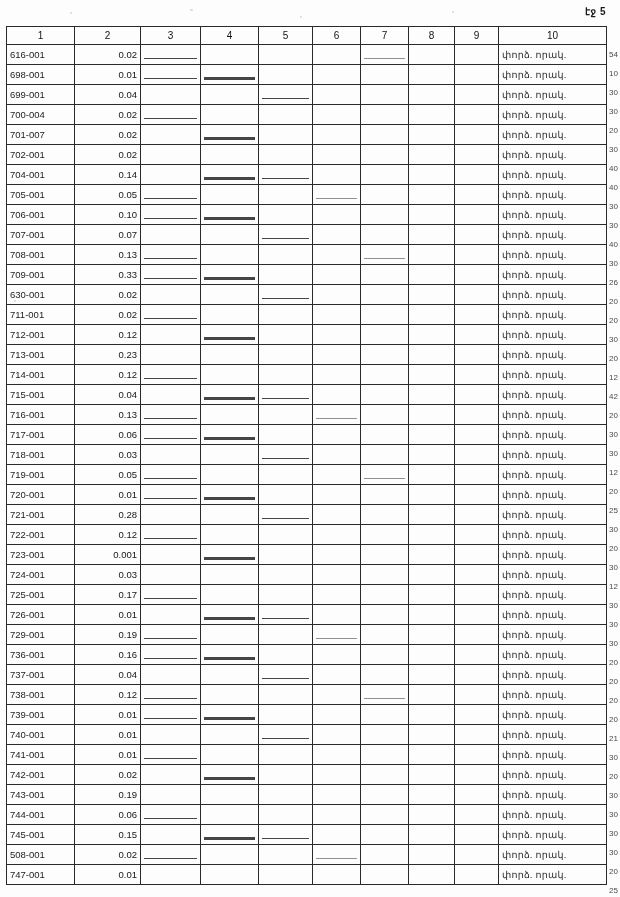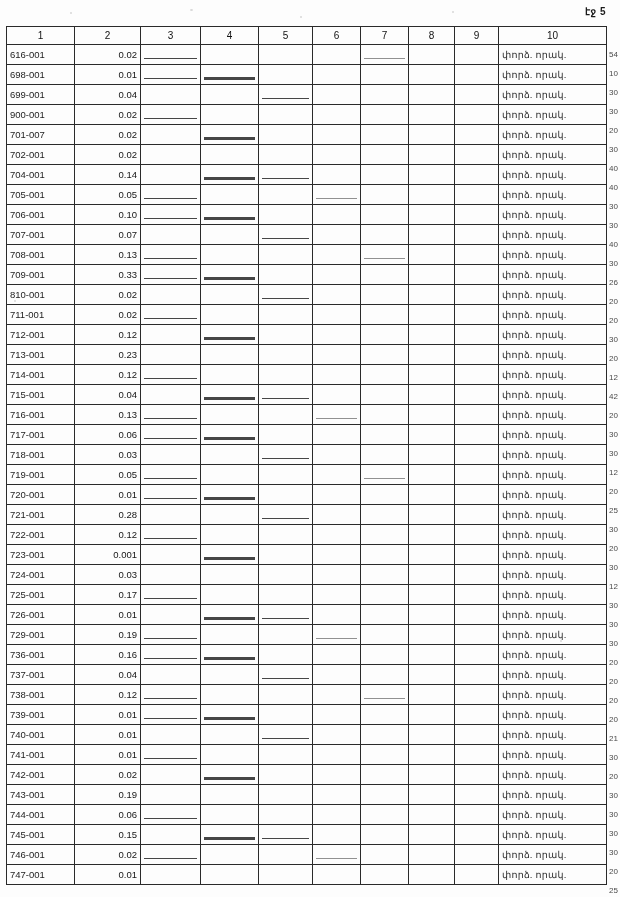--- a/index.html
+++ b/index.html
@@ -211,21 +211,21 @@
             <td class="blank">
               <span class="smear"></span>
             </td>
             <td class="blank"></td>
             <td class="blank"></td>
             <td class="blank"></td>
             <td class="blank"></td>
             <td class="note">փորձ. որակ.</td>
           </tr>
           <tr>
-            <td class="code">900-001</td>
+            <td class="code">700-004</td>
             <td class="val">0.02</td>
             <td class="blank">
               <span class="smear"></span>
             </td>
             <td class="blank"></td>
             <td class="blank"></td>
             <td class="blank"></td>
             <td class="blank"></td>
             <td class="blank"></td>
             <td class="blank"></td>
@@ -345,21 +345,21 @@
               <span class="smear s2"></span>
             </td>
             <td class="blank"></td>
             <td class="blank"></td>
             <td class="blank"></td>
             <td class="blank"></td>
             <td class="blank"></td>
             <td class="note">փորձ. որակ.</td>
           </tr>
           <tr>
-            <td class="code">810-001</td>
+            <td class="code">630-001</td>
             <td class="val">0.02</td>
             <td class="blank"></td>
             <td class="blank"></td>
             <td class="blank">
               <span class="smear"></span>
             </td>
             <td class="blank"></td>
             <td class="blank"></td>
             <td class="blank"></td>
             <td class="blank"></td>
@@ -753,21 +753,21 @@
             <td class="blank">
               <span class="smear"></span>
             </td>
             <td class="blank"></td>
             <td class="blank"></td>
             <td class="blank"></td>
             <td class="blank"></td>
             <td class="note">փորձ. որակ.</td>
           </tr>
           <tr>
-            <td class="code">746-001</td>
+            <td class="code">508-001</td>
             <td class="val">0.02</td>
             <td class="blank">
               <span class="smear"></span>
             </td>
             <td class="blank"></td>
             <td class="blank"></td>
             <td class="blank">
               <span class="smear s3"></span>
             </td>
             <td class="blank"></td>

